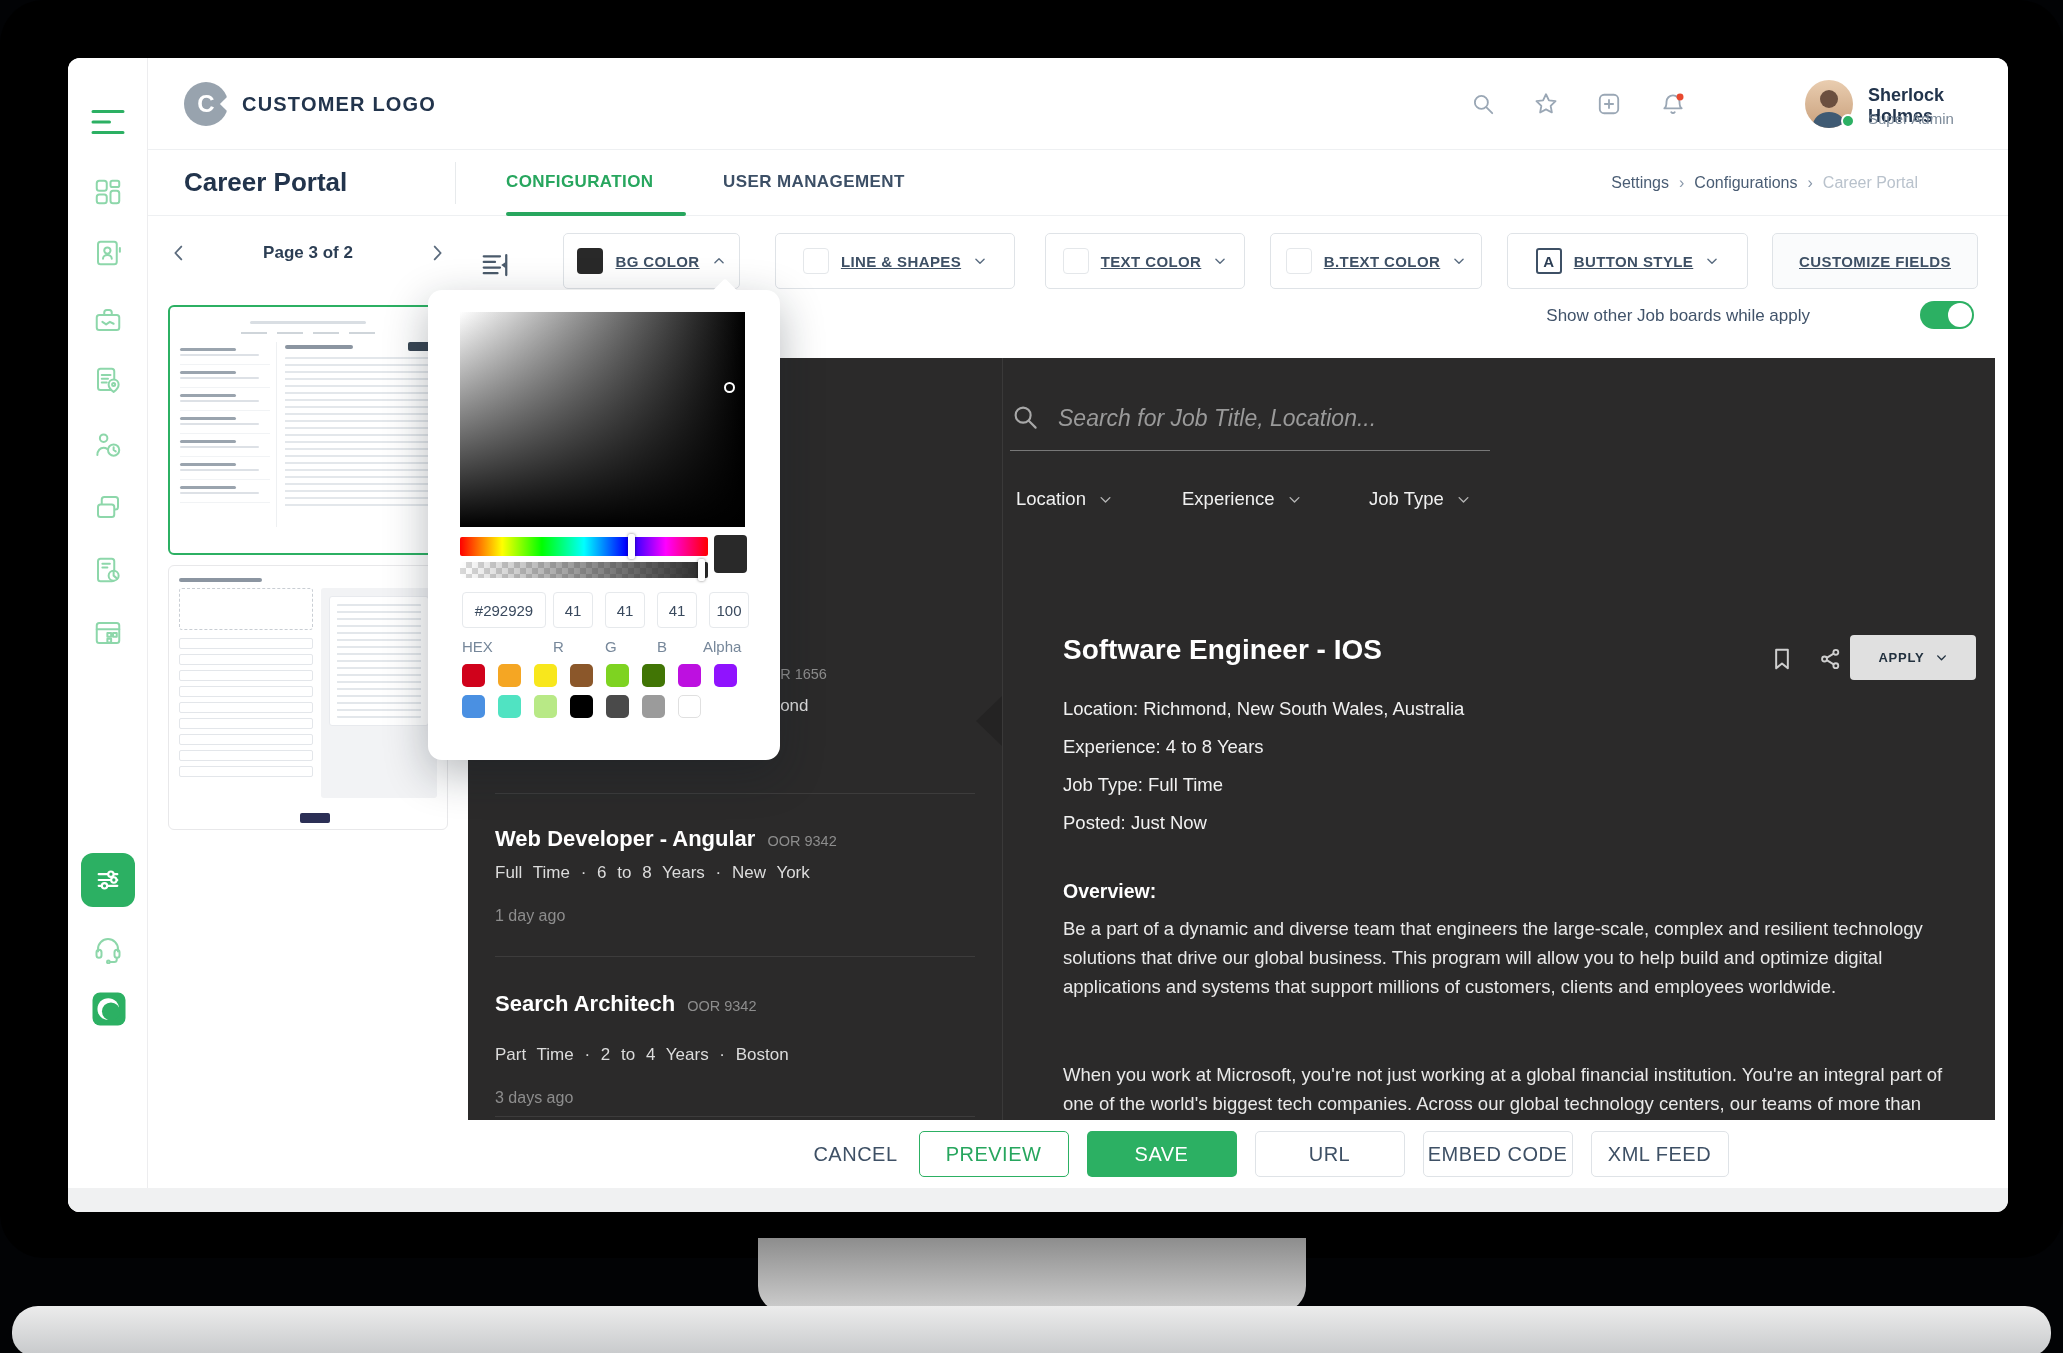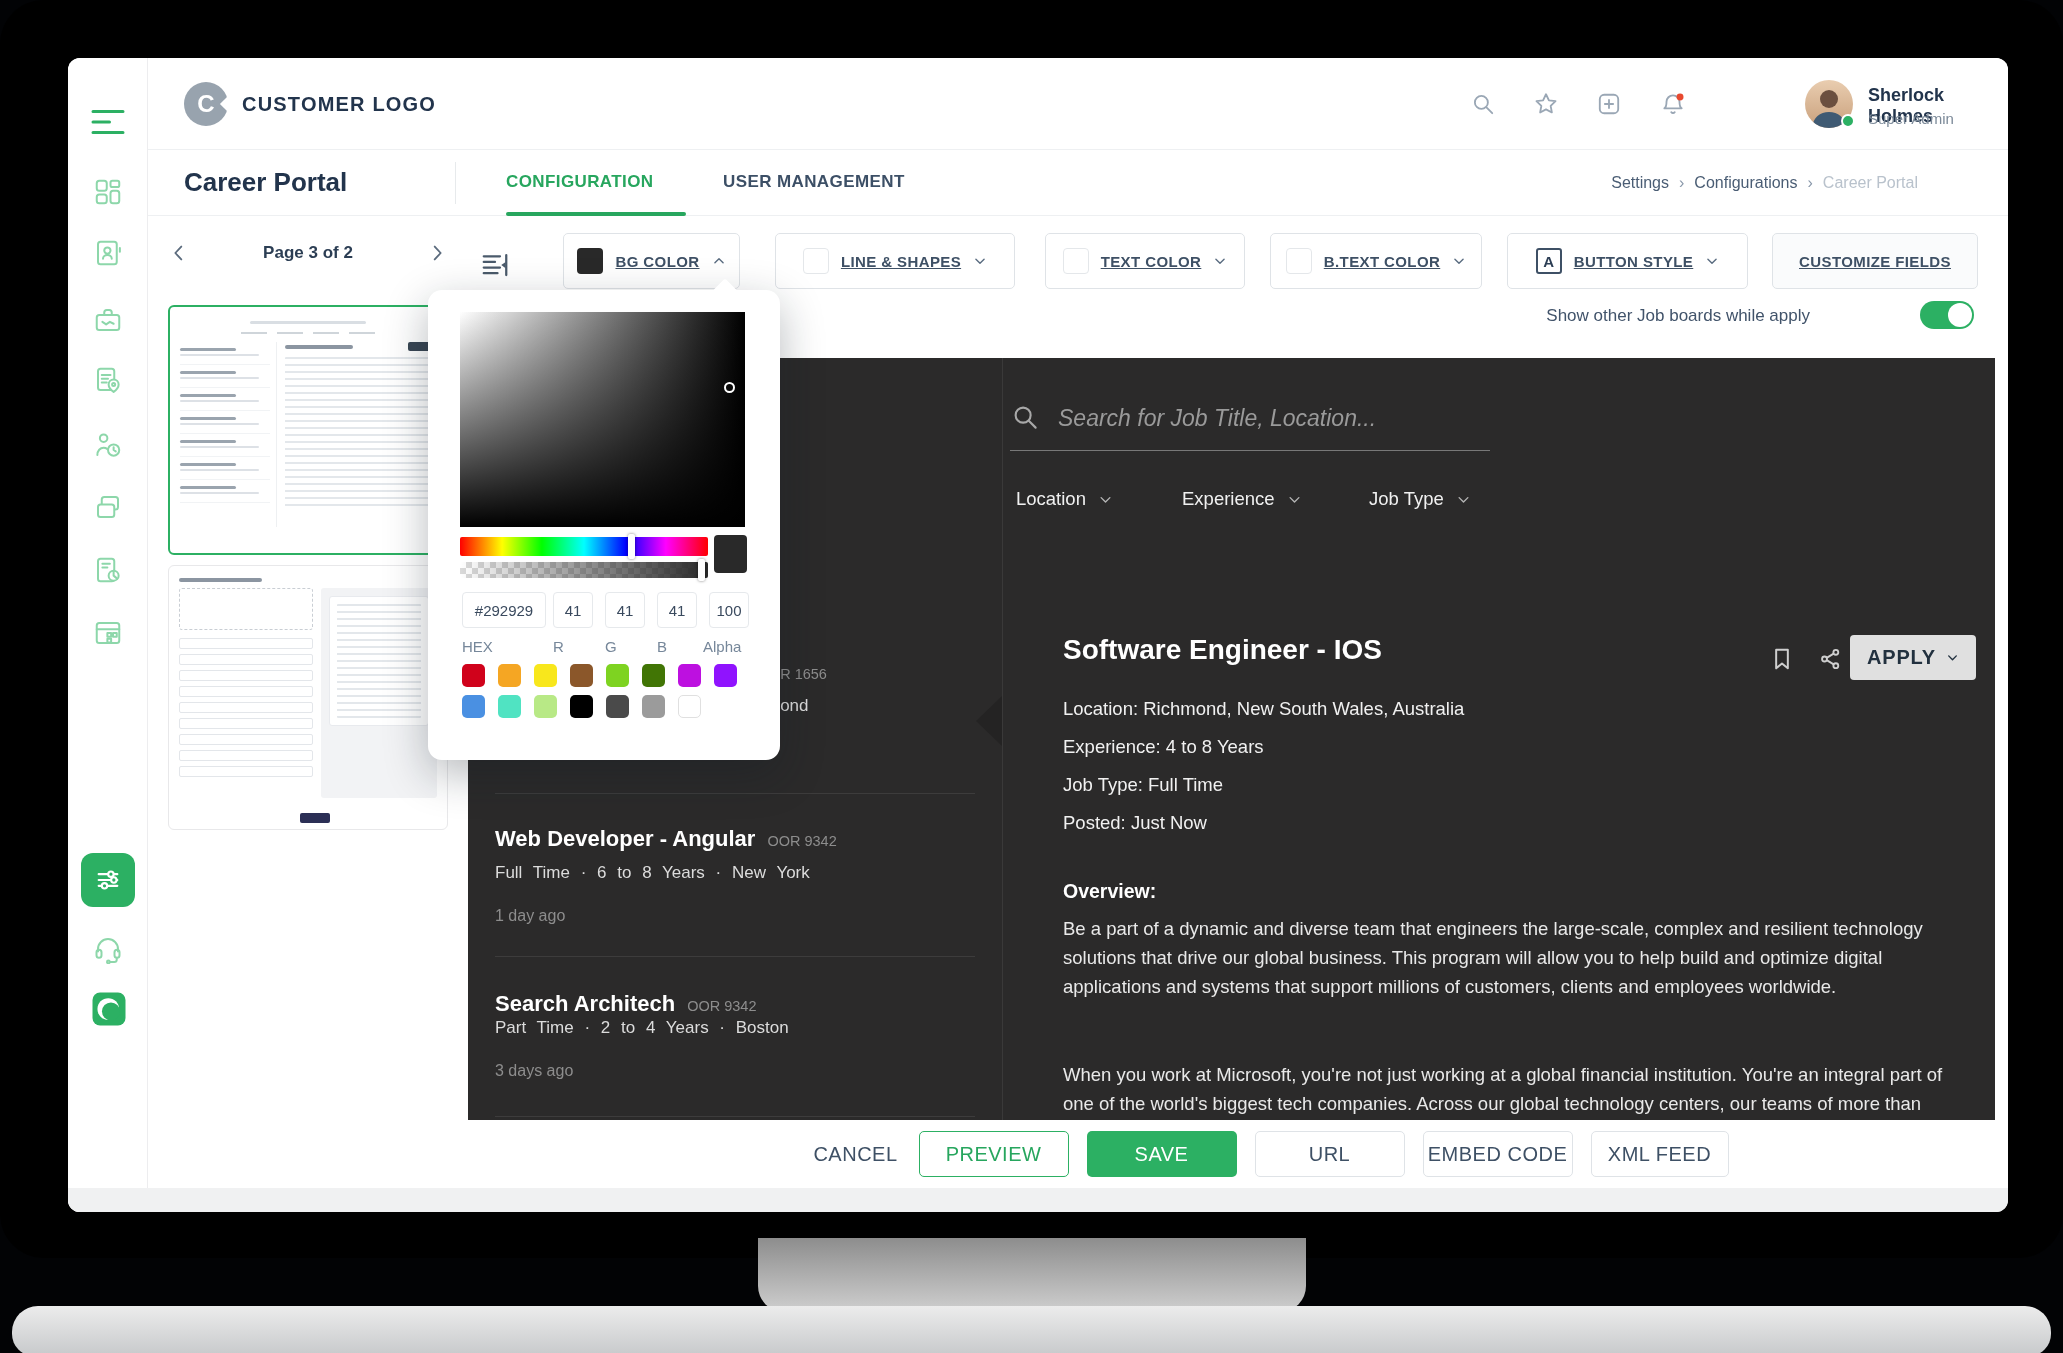--- a/index.html
+++ b/index.html
@@ -105,21 +105,21 @@
   .job { position:absolute; left:27px; width:480px; }
   .job-title { font-size:22px; font-weight:700; color:#fff; display:inline; }
   .job-code { font-size:14.5px; color:#8d8d8d; margin-left:12px; }
   .job-meta { font-size:17px; color:#dcdcdc; word-spacing:6px; }
   .job-posted { font-size:16px; color:#8d8d8d; }
   .job-sep { position:absolute; left:27px; width:480px; height:1px; background:#3d3c3c; }
 
   .dt-title { position:absolute; left:595px; top:276px; font-size:28px; font-weight:700; color:#fff; }
   .dt-ic { position:absolute; top:287px; width:28px; height:28px; color:#cfcfcf; cursor:pointer; }
   .apply-btn { position:absolute; left:1382px; top:277px; width:126px; height:45px; background:#e0e0e0; border-radius:4px; display:flex; align-items:center; justify-content:center; gap:10px; cursor:pointer; }
-  .apply-btn span { font-size:20px; font-weight:700; letter-spacing:.8px; color:#22313f; }
+  .apply-btn span { font-size:13px; font-weight:700; letter-spacing:.8px; color:#22313f; }
   .apply-btn .chev { color:#22313f; width:13px; height:13px; }
   .dt-line { position:absolute; left:595px; font-size:18.5px; color:#f1f1f1; }
   .dt-ov-h { position:absolute; left:595px; top:522px; font-size:19.5px; font-weight:700; color:#fff; }
   .dt-p { position:absolute; left:595px; width:890px; font-size:18.5px; line-height:29px; color:#e9e9e9; }
 
   
   .footer { left:400px; top:1062px; width:1527px; height:68px; background:#fff; display:flex; align-items:center; justify-content:center; gap:18px; padding-left:76px; }
   .fbtn { height:46px; border-radius:5px; font-size:20px; font-weight:400; letter-spacing:.5px; display:flex; align-items:center; justify-content:center; cursor:pointer; font-family:"Liberation Sans",sans-serif; }
   .f-cancel { color:#3e5065; background:none; border:none; width:90px; }
   .f-preview { width:150px; color:#27a65e; background:#fff; border:1.5px solid #2cb063; }
@@ -429,21 +429,21 @@
 
       <div class="job" style="top:468px">
         <span class="job-title">Web Developer - Angular</span><span class="job-code">OOR 9342</span>
         <div class="job-meta" style="margin-top:11px">Full Time · 6 to 8 Years · New York</div>
         <div class="job-posted" style="margin-top:24px">1 day ago</div>
       </div>
       <div class="job-sep" style="top:598px"></div>
 
       <div class="job" style="top:633px">
         <span class="job-title">Search Architech</span><span class="job-code">OOR 9342</span>
-        <div class="job-meta" style="margin-top:1px">Part Time · 2 to 4 Years · Boston</div>
+        <div class="job-meta" style="margin-top:28px">Part Time · 2 to 4 Years · Boston</div>
         <div class="job-posted" style="margin-top:24px">3 days ago</div>
       </div>
       <div class="job-sep" style="top:758px"></div>
 
       <div class="dt-title">Software Engineer - IOS</div>
       <svg class="dt-ic" style="left:1300px" viewBox="0 0 24 24" fill="none" stroke="currentColor" stroke-width="1.7" stroke-linejoin="round">
           <path d="M7 4h10v16l-5-4.2L7 20z"></path>
         </svg>
       <svg class="dt-ic" style="left:1348px" viewBox="0 0 24 24" fill="none" stroke="currentColor" stroke-width="1.6">
           <circle cx="17" cy="6.3" r="2.1"></circle>

